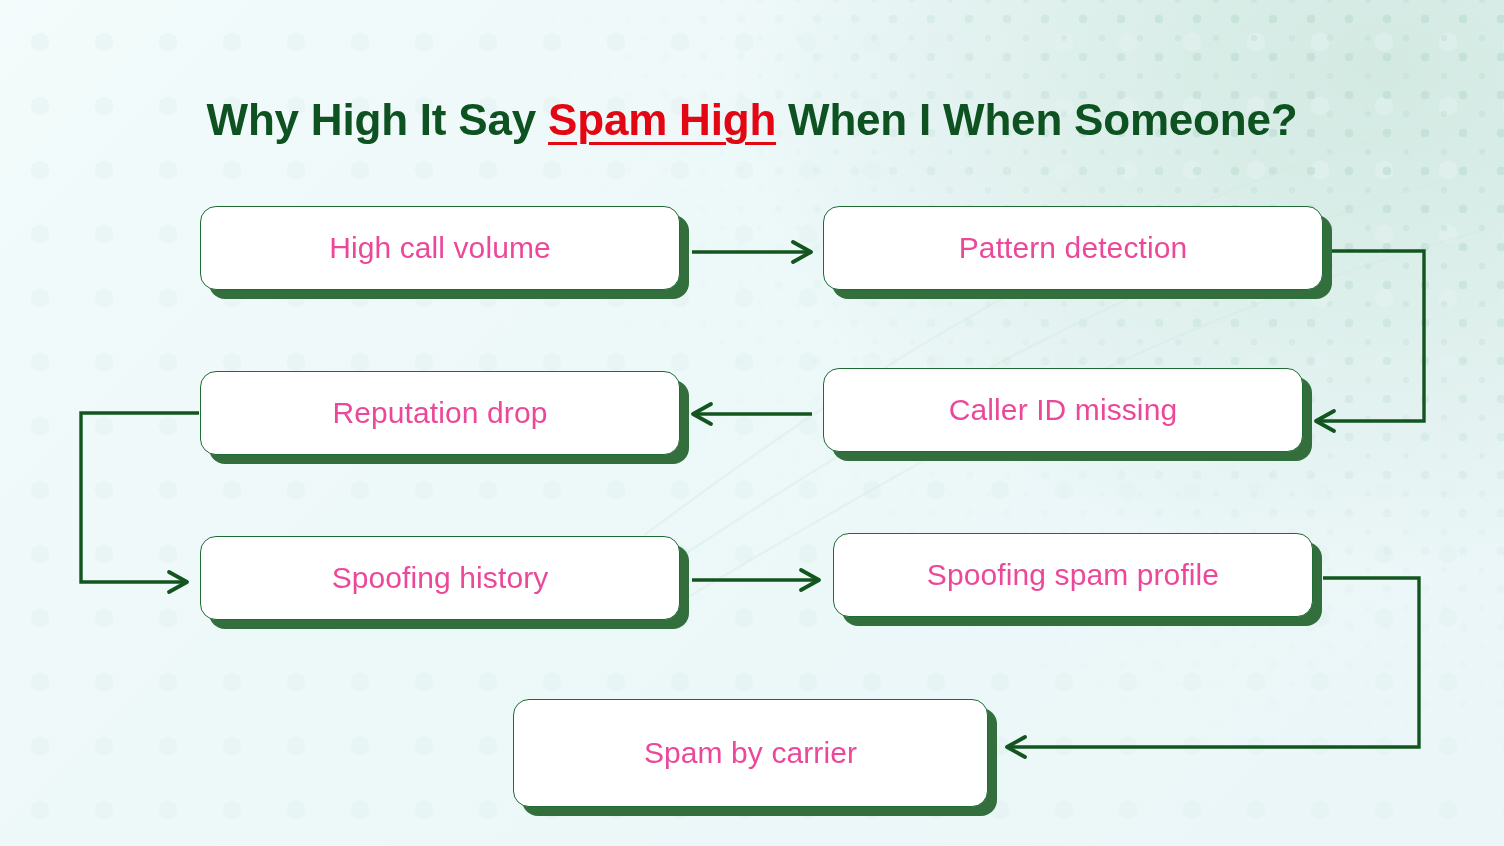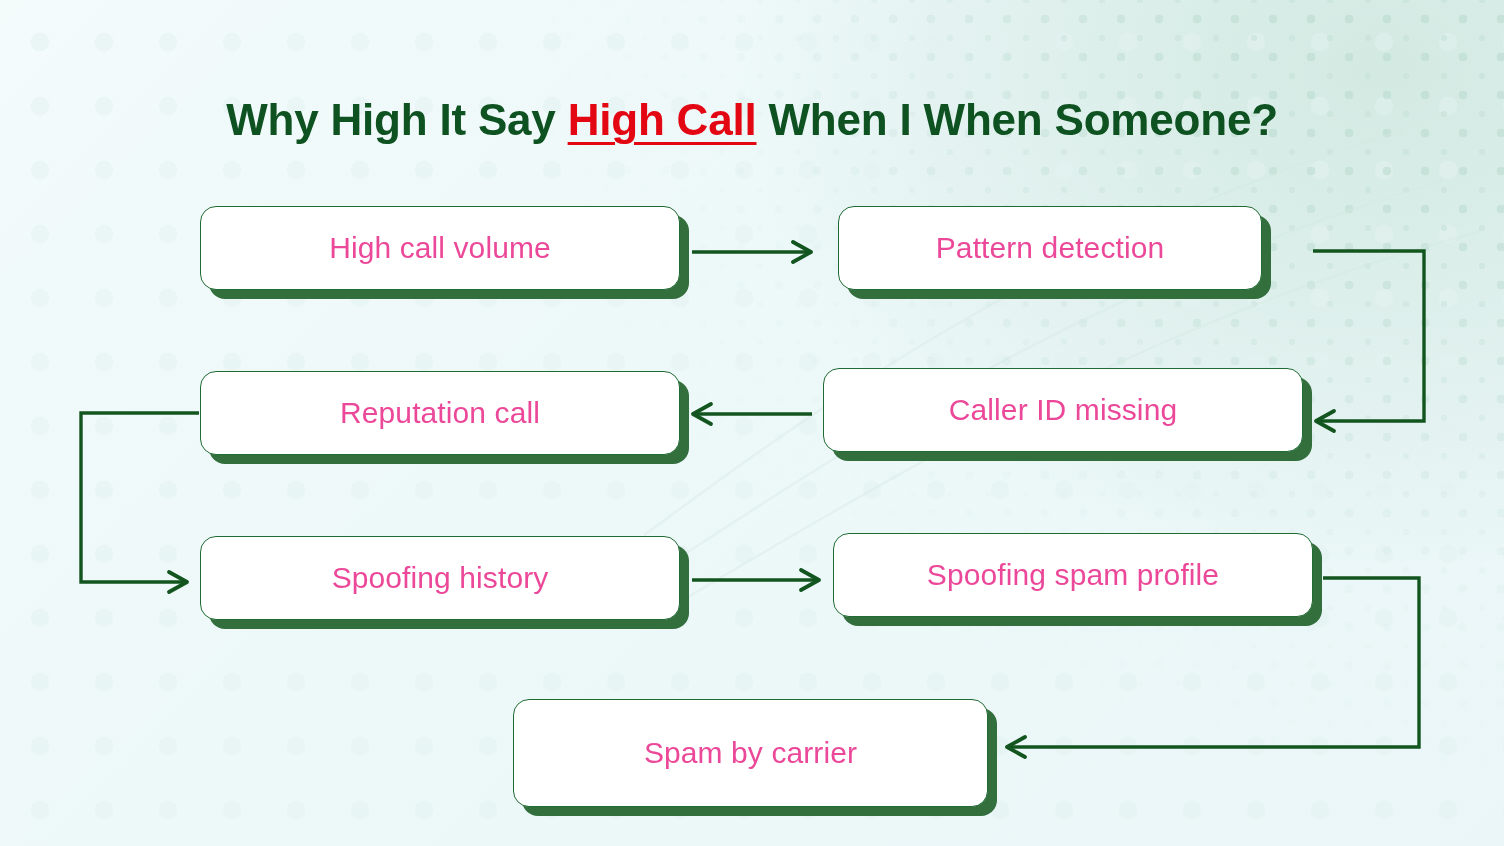--- a/index.html
+++ b/index.html
@@ -132,21 +132,21 @@
   <div class="dots"></div>
 
   <svg class="swoosh" viewBox="0 0 900 760" xmlns="http://www.w3.org/2000/svg">
     <g stroke="#d3e9e1" stroke-width="2.4" fill="none" opacity="0.75">
       <path d="M-60 700 C 180 520, 400 360, 760 250"></path>
       <path d="M-60 740 C 200 570, 430 410, 800 300"></path>
       <path d="M-30 760 C 230 610, 470 450, 840 350"></path>
     </g>
   </svg>
 
-  <h1 id="title"><span class="t-plain">Why High It Say </span><span class="t-accent">High Call</span><span class="t-plain"> When I When Someone?</span></h1>
+  <h1 id="title"><span class="t-plain">Why High It Say </span><span class="t-accent">Spam High</span><span class="t-plain"> When I When Someone?</span></h1>
 
   <svg id="wires" viewBox="0 0 1504 846" xmlns="http://www.w3.org/2000/svg">
 
     <g>
       <line x1="692" y1="252" x2="810" y2="252"></line>
       <polyline class="head" points="793,242 811,252 793,262"></polyline>
     </g>
 
     <g>
       <polyline points="1313,251 1424,251 1424,421 1318,421"></polyline>
@@ -171,26 +171,26 @@
     <g>
       <polyline points="1323,578 1419,578 1419,747 1008,747"></polyline>
       <polyline class="head" points="1025,737 1007,747 1025,757"></polyline>
     </g>
   </svg>
 
   <div class="node" style="left:200px; top:206px; width:480px; height:84px;">
     <span class="label">High call volume</span>
   </div>
 
-  <div class="node" style="left:823px; top:206px; width:424px; height:84px;margin-left:15px;">
+  <div class="node" style="left:823px; top:206px; width:500px; height:84px;">
     <span class="label">Pattern detection</span>
   </div>
 
   <div class="node" style="left:200px; top:371px; width:480px; height:84px;">
-    <span class="label">Reputation call</span>
+    <span class="label">Reputation drop</span>
   </div>
 
   <div class="node" style="left:823px; top:368px; width:480px; height:84px;">
     <span class="label">Caller ID missing</span>
   </div>
 
   <div class="node" style="left:200px; top:536px; width:480px; height:84px;">
     <span class="label">Spoofing history</span>
   </div>
 

